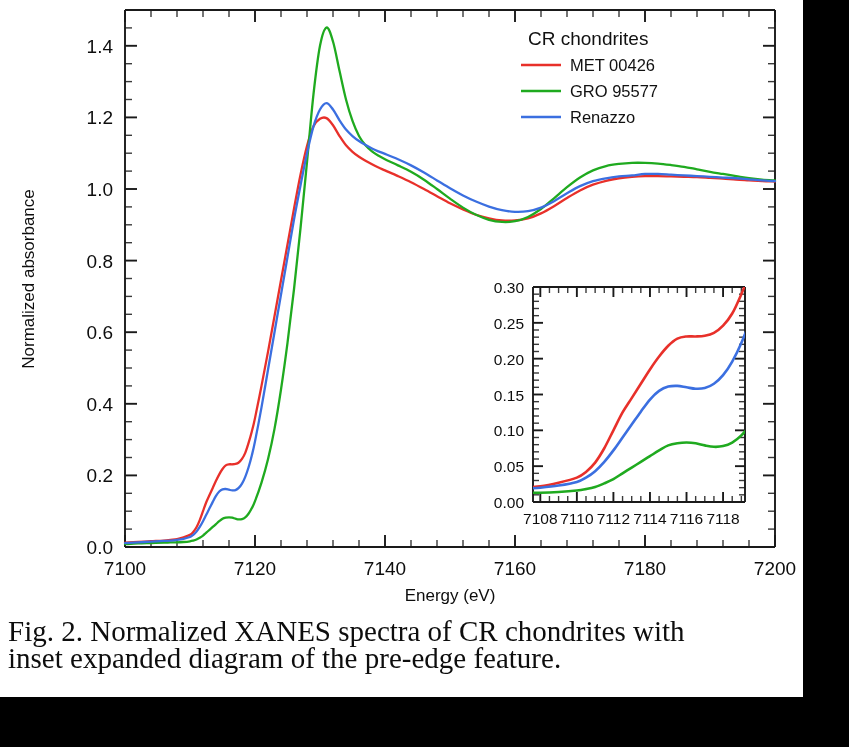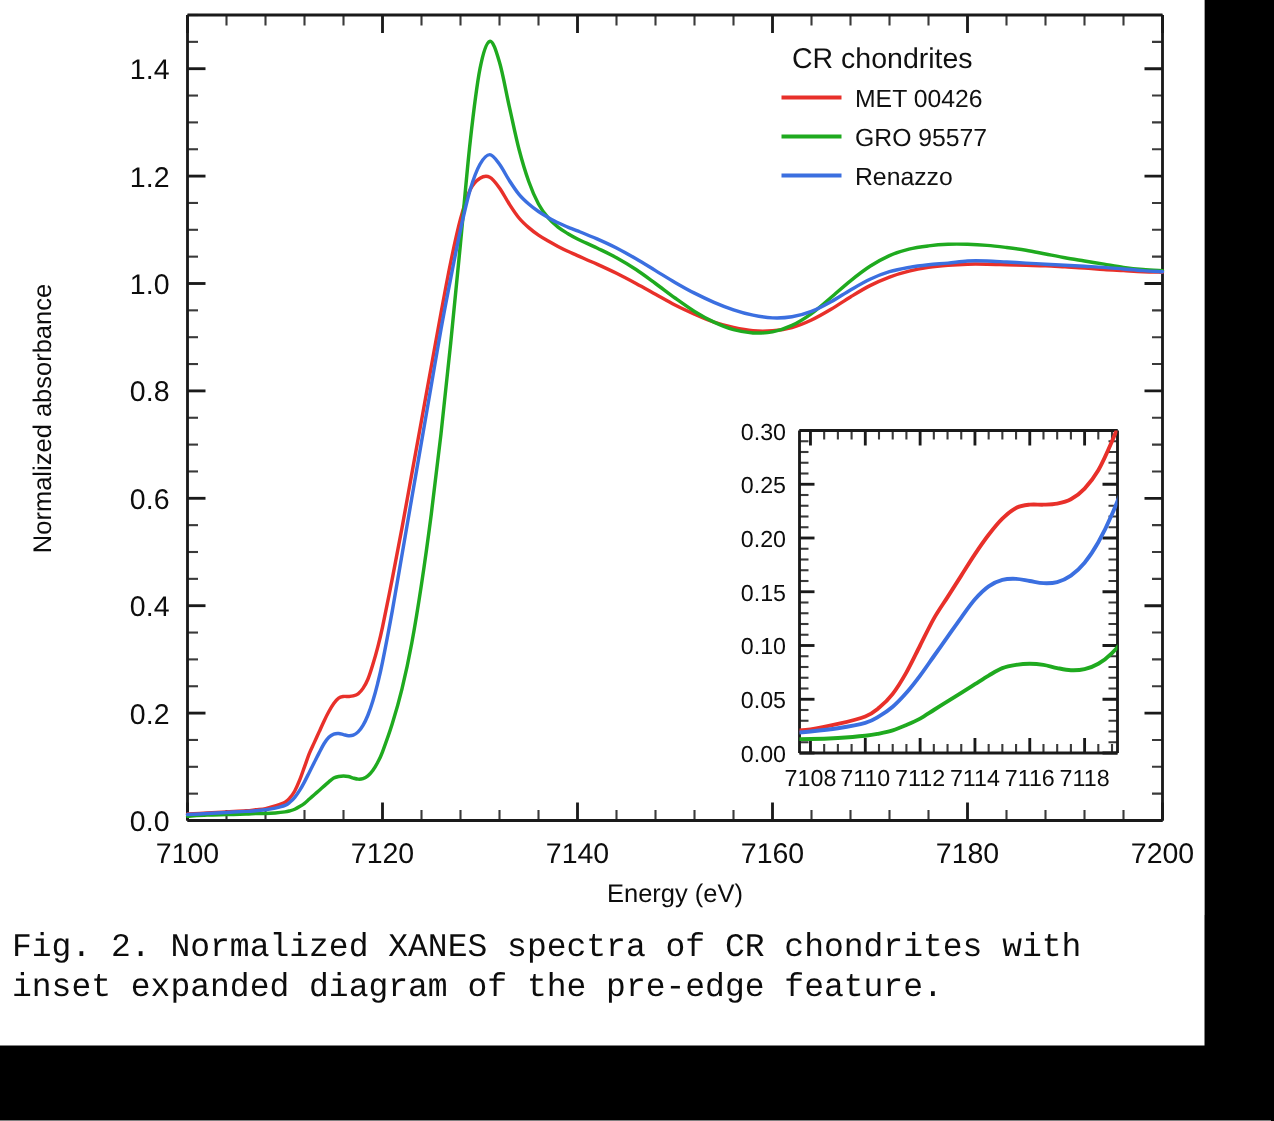--- a/index.html
+++ b/index.html
@@ -14,22 +14,22 @@
     width:803px;height:697px;
     background:#ffffff;
   }
   #figure{
     position:absolute;left:0;top:0;
     width:803px;height:610px;
   }
   #caption{
     position:absolute;left:8px;top:618px;
     width:790px;
-    font-family:Liberation Mono, monospace;
-    font-size:22px;
+    font-family:Liberation Serif, serif;
+    font-size:29px;
     line-height:27px;
     color:#0d0d0d;
     text-align:justify;
     text-justify:inter-word;
   }
   #caption span{display:block;}
   svg{display:block;}
   .axisline{stroke:#1a1a1a;stroke-width:1.9;fill:none;}
   .tickmaj{stroke:#1a1a1a;stroke-width:1.9;}
   .tickmin{stroke:#3a3a3a;stroke-width:1.4;}

